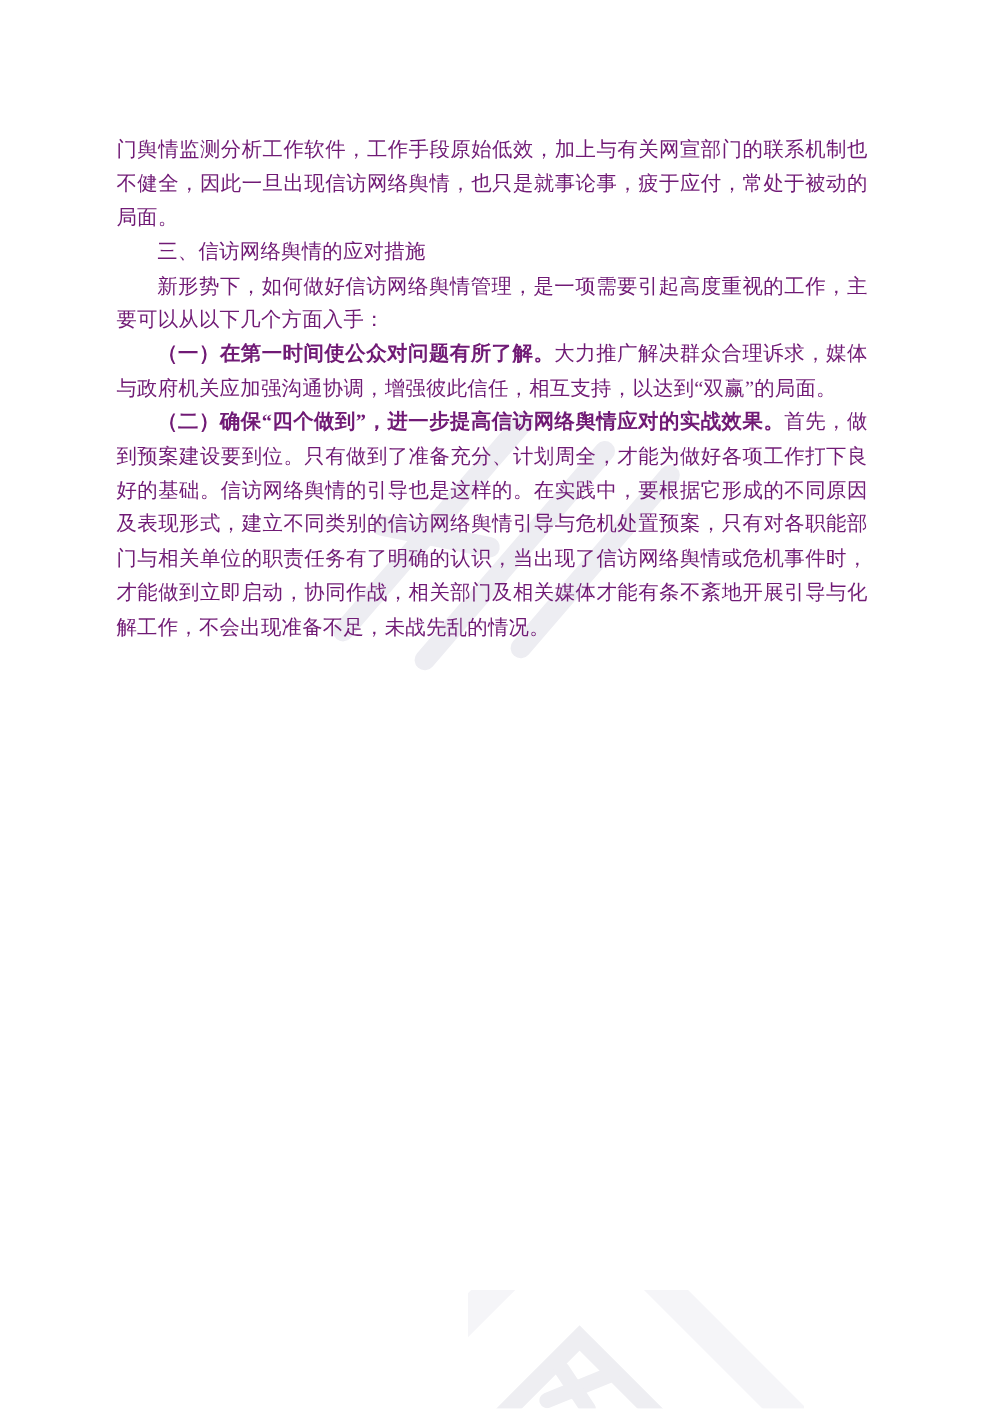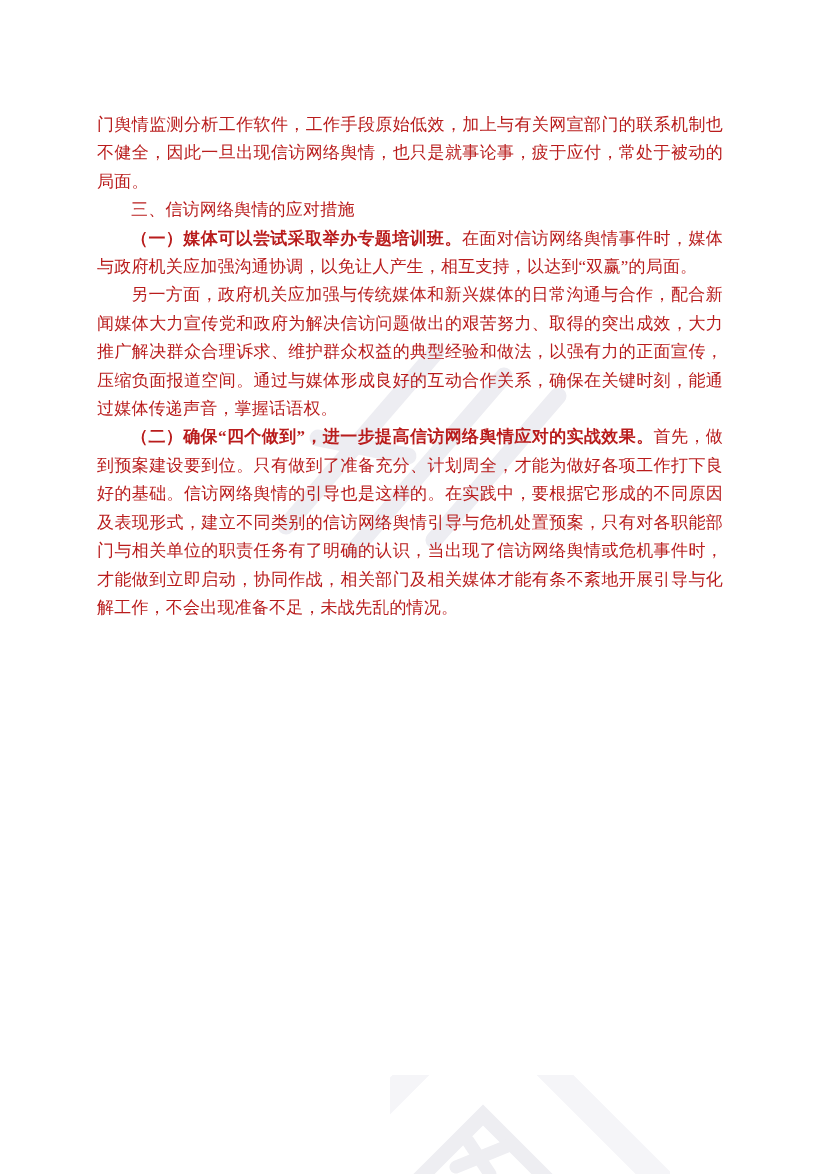--- a/index.html
+++ b/index.html
@@ -3,21 +3,21 @@
 <meta charset="utf-8">
 <style>
   html,body{margin:0;padding:0;background:#ffffff;}
   .page{
     position:relative;
     width:830px;
     height:1174px;
     background:#ffffff;
     overflow:hidden;
     font-family:"Liberation Serif","DejaVu Serif",serif;
-    color:#b91c1c;
+    color:#701a75;
   }
   .doc{
     position:absolute;
     left:97px;
     top:111px;
     width:626px;
     font-size:17px;
     line-height:28.4px;
     text-align:justify;
     letter-spacing:0.2px;
@@ -62,23 +62,23 @@
         <line x1="78" y1="66" x2="100" y2="99"></line>
       </g>
     </g>
   </svg>
 
   <div class="doc">
     <p class="para no-indent"><span>门舆情监测分析工作软件，工作手段原始低效，加上与有关网宣部门的联系机制也不健全，因此一旦出现信访网络舆情，也只是就事论事，疲于应付，常处于被动的局面。</span></p>
 
     <p class="para heading">三、信访网络舆情的应对措施</p>
 
+    <p class="para"><span>新形势下，如何做好信访网络舆情管理，是一项需要引起高度重视的工作，主要可以从以下几个方面入手：</span></p>
 
-    <p class="para"><b class="lead">（一）媒体可以尝试采取举办专题培训班。</b><span>在面对信访网络舆情事件时，媒体与政府机关应加强沟通协调，以免让人产生，相互支持，以达到“双赢”的局面。</span></p>
+    <p class="para"><b class="lead">（一）在第一时间使公众对问题有所了解。</b><span>大力推广解决群众合理诉求，媒体与政府机关应加强沟通协调，增强彼此信任，相互支持，以达到“双赢”的局面。</span></p>
 
 
-    <p class="para"><span>另一方面，政府机关应加强与传统媒体和新兴媒体的日常沟通与合作，配合新闻媒体大力宣传党和政府为解决信访问题做出的艰苦努力、取得的突出成效，大力推广解决群众合理诉求、维护群众权益的典型经验和做法，以强有力的正面宣传，压缩负面报道空间。通过与媒体形成良好的互动合作关系，确保在关键时刻，能通过媒体传递声音，掌握话语权。</span></p>
 
     <p class="para"><b class="lead">（二）确保“四个做到”，进一步提高信访网络舆情应对的实战效果。</b><span>首先，做到预案建设要到位。只有做到了准备充分、计划周全，才能为做好各项工作打下良好的基础。信访网络舆情的引导也是这样的。在实践中，要根据它形成的不同原因及表现形式，建立不同类别的信访网络舆情引导与危机处置预案，只有对各职能部门与相关单位的职责任务有了明确的认识，当出现了信访网络舆情或危机事件时，才能做到立即启动，协同作战，相关部门及相关媒体才能有条不紊地开展引导与化解工作，不会出现准备不足，未战先乱的情况。</span></p>
 
   </div>
 
 </div>
 
 </body></html>

